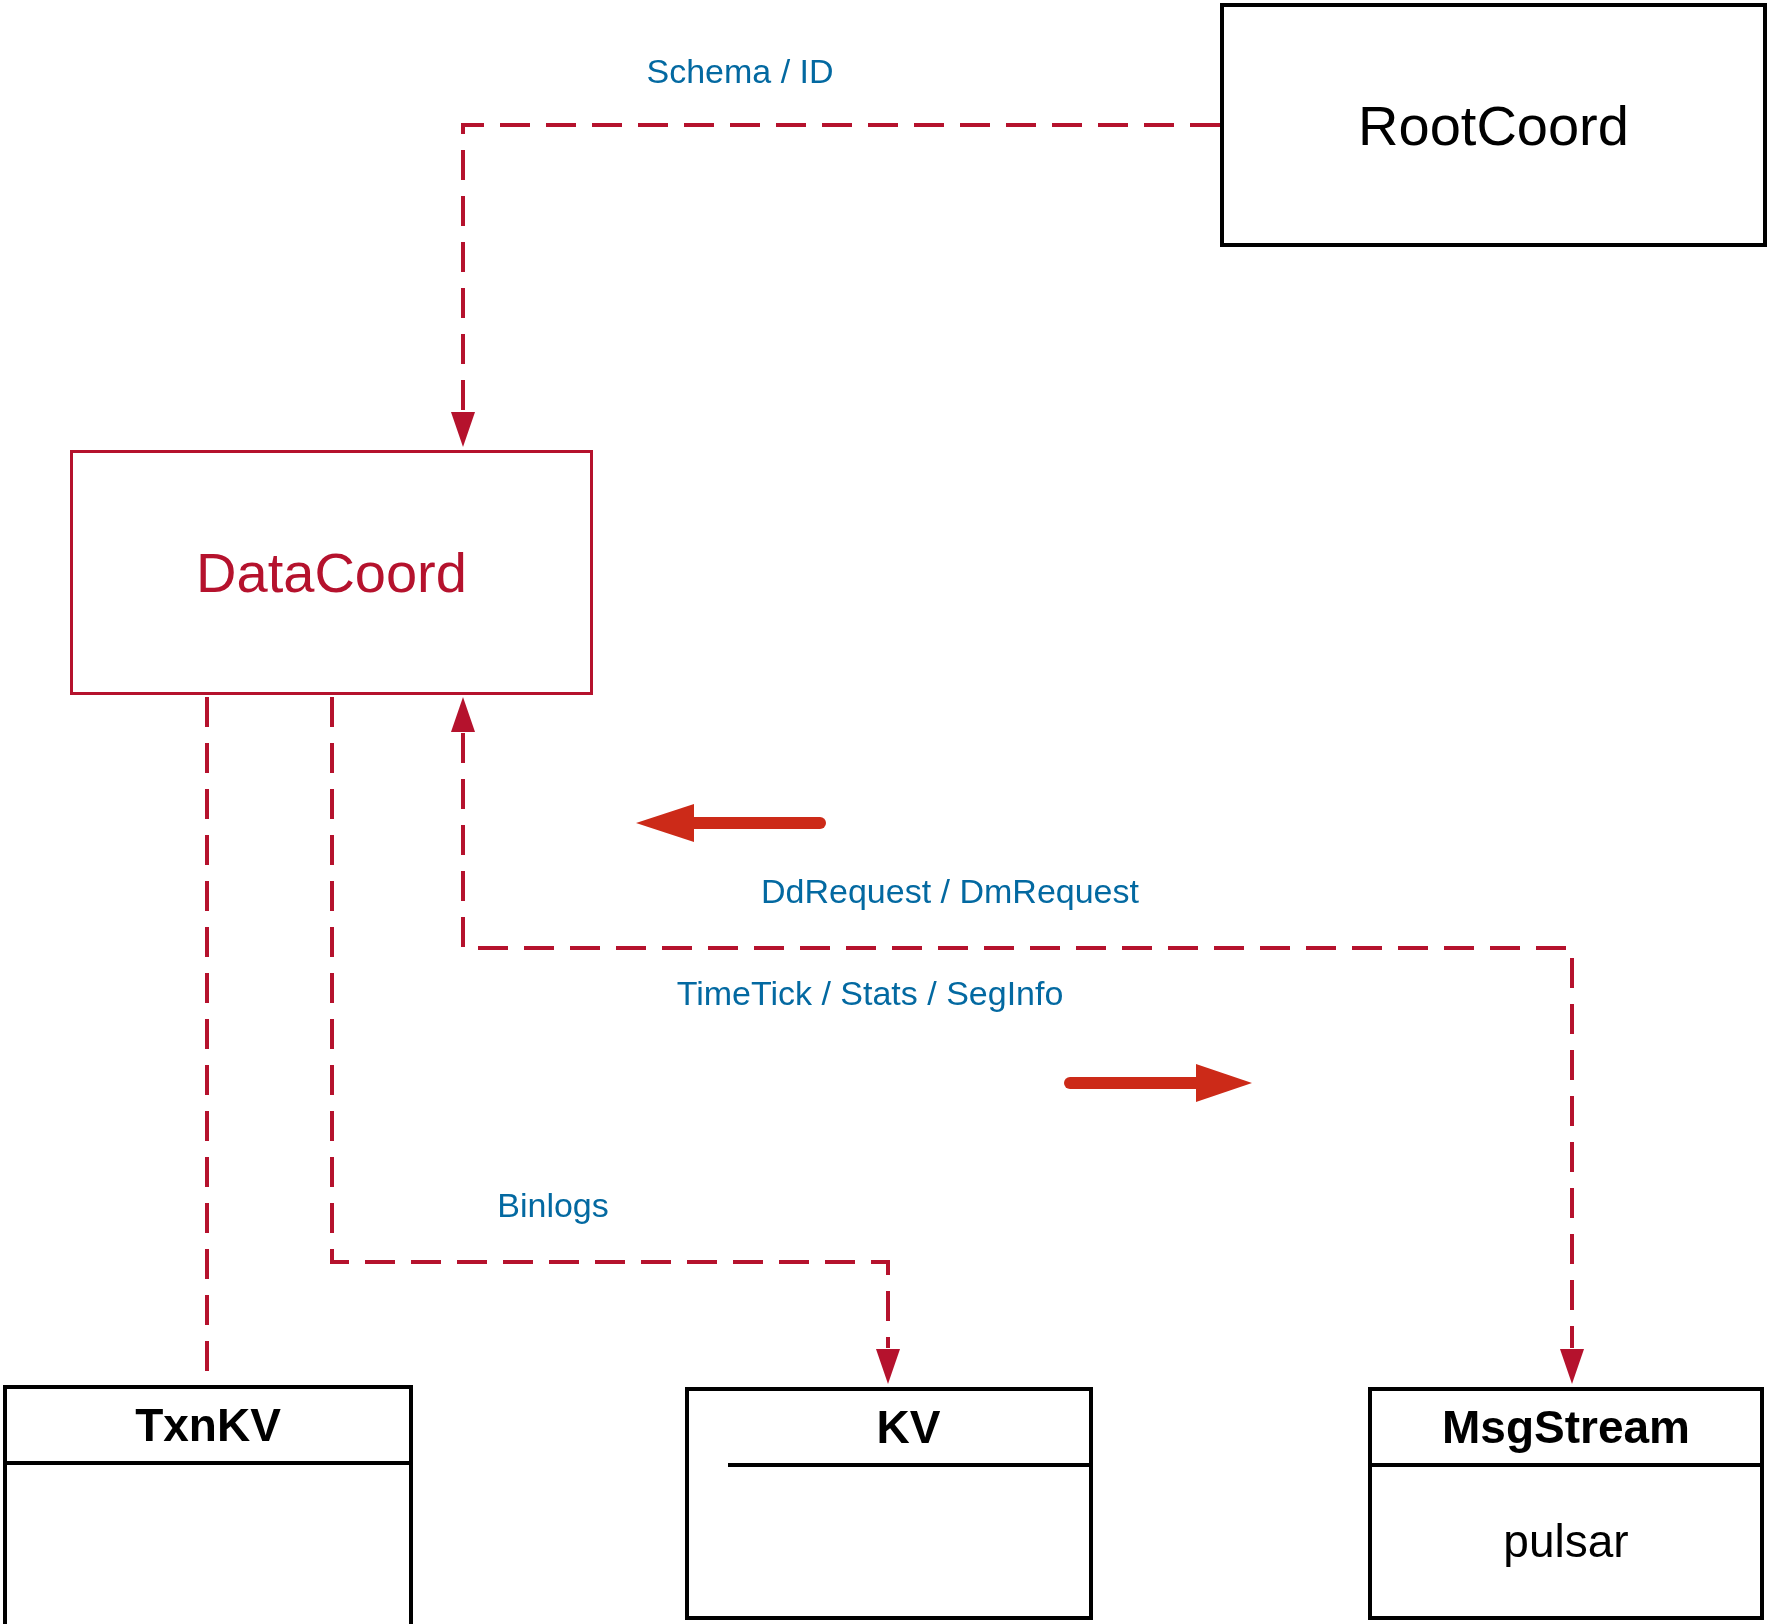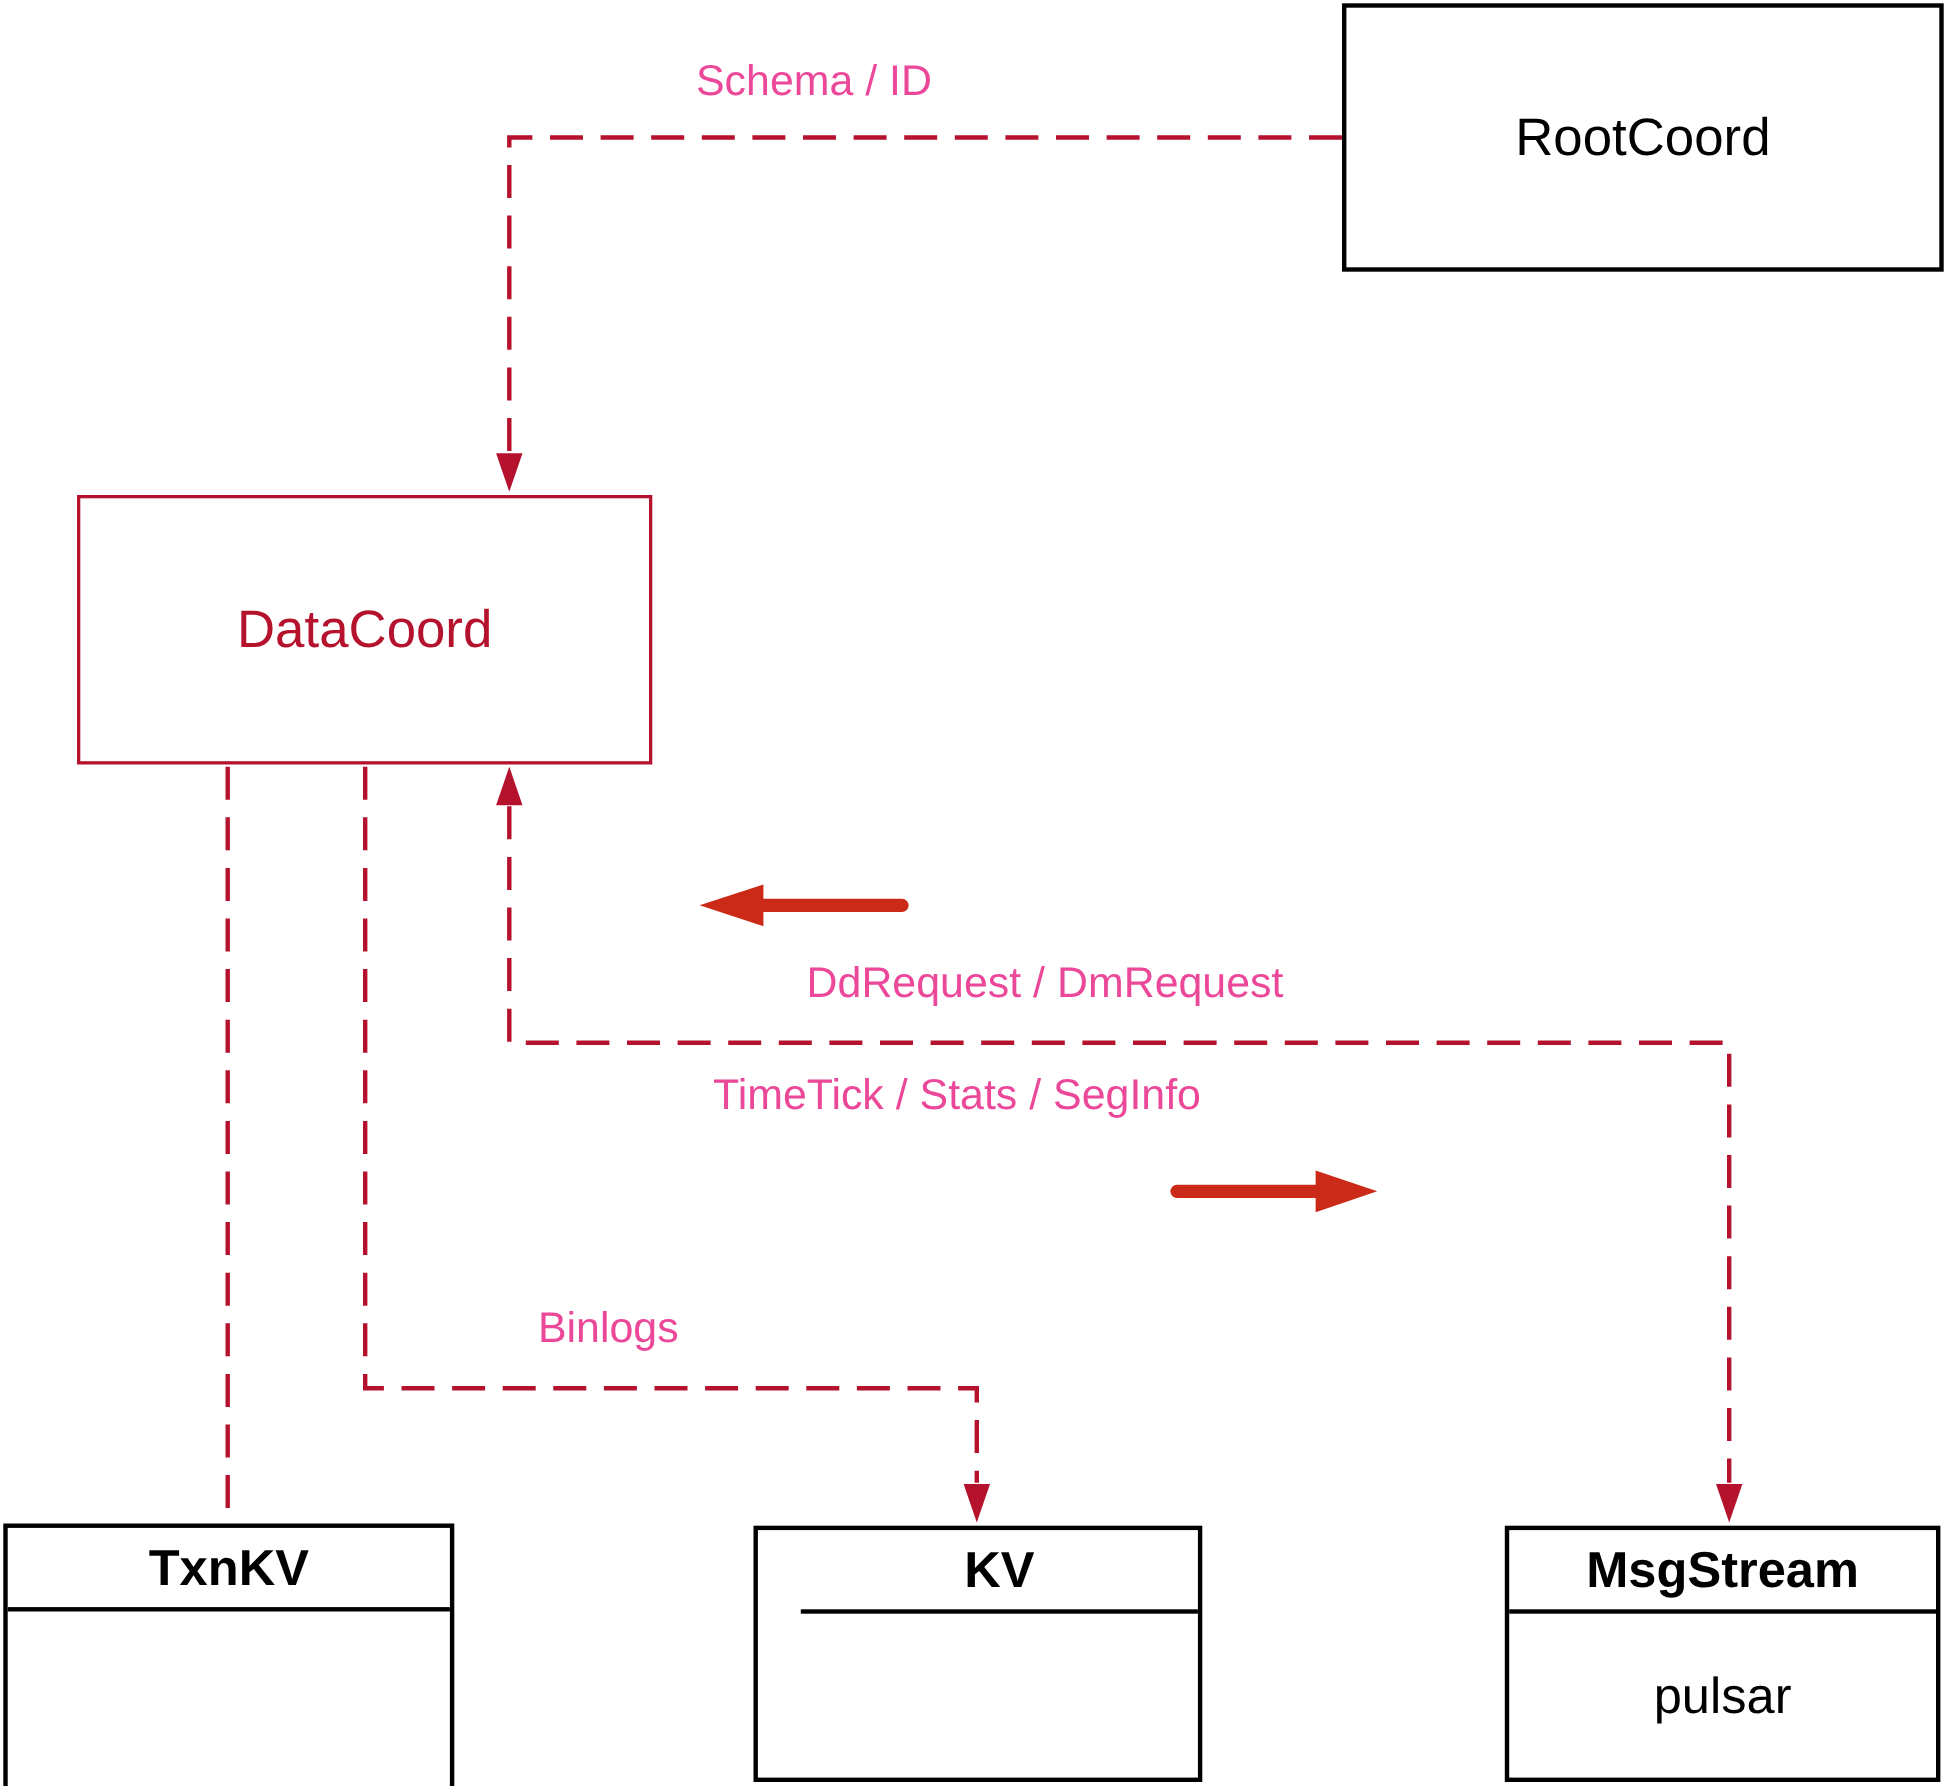--- a/index.html
+++ b/index.html
@@ -16,21 +16,21 @@
     overflow: hidden;
   }
   .canvas { position: relative; width: 1781px; height: 1624px; background: var(--background); }
   .layer { position: absolute; left: 0; top: 0; width: 1781px; height: 1624px; }
 
   
   .node {
     position: absolute;
     background: var(--background);
     display: flex; align-items: center; justify-content: center;
-    font-size: 48px; color: #000;
+    font-size: 56px; color: #000;
   }
   .node.black { border: 4px solid var(--border-black); }
   .node.red   { border: 3px solid var(--line-red); color: var(--line-red); }
 
   
   .tnode {
     position: absolute;
     background: var(--background);
     border: 4px solid var(--border-black);
     display: flex; flex-direction: column;
@@ -44,21 +44,21 @@
   .tnode .tbody {
     flex: 1 1 auto;
     display: flex; flex-direction: column; align-items: center; justify-content: center;
     font-size: 46px; color: #000; line-height: 1.45; text-align: center;
   }
 
   
   .edge-label {
     position: absolute;
     transform: translateX(-50%);
-    font-size: 39px; color: #ec4899; white-space: nowrap;
+    font-size: 34px; color: #0369a1; white-space: nowrap;
   }
 
   svg .dashed {
     fill: none;
     stroke: var(--line-red);
     stroke-width: 4;
     stroke-dasharray: 30 16;
   }
   svg .ahead { fill: var(--line-red); stroke: none; }
   svg .flow  { stroke: var(--arrow-red); stroke-width: 12; stroke-linecap: round; fill: none; }

